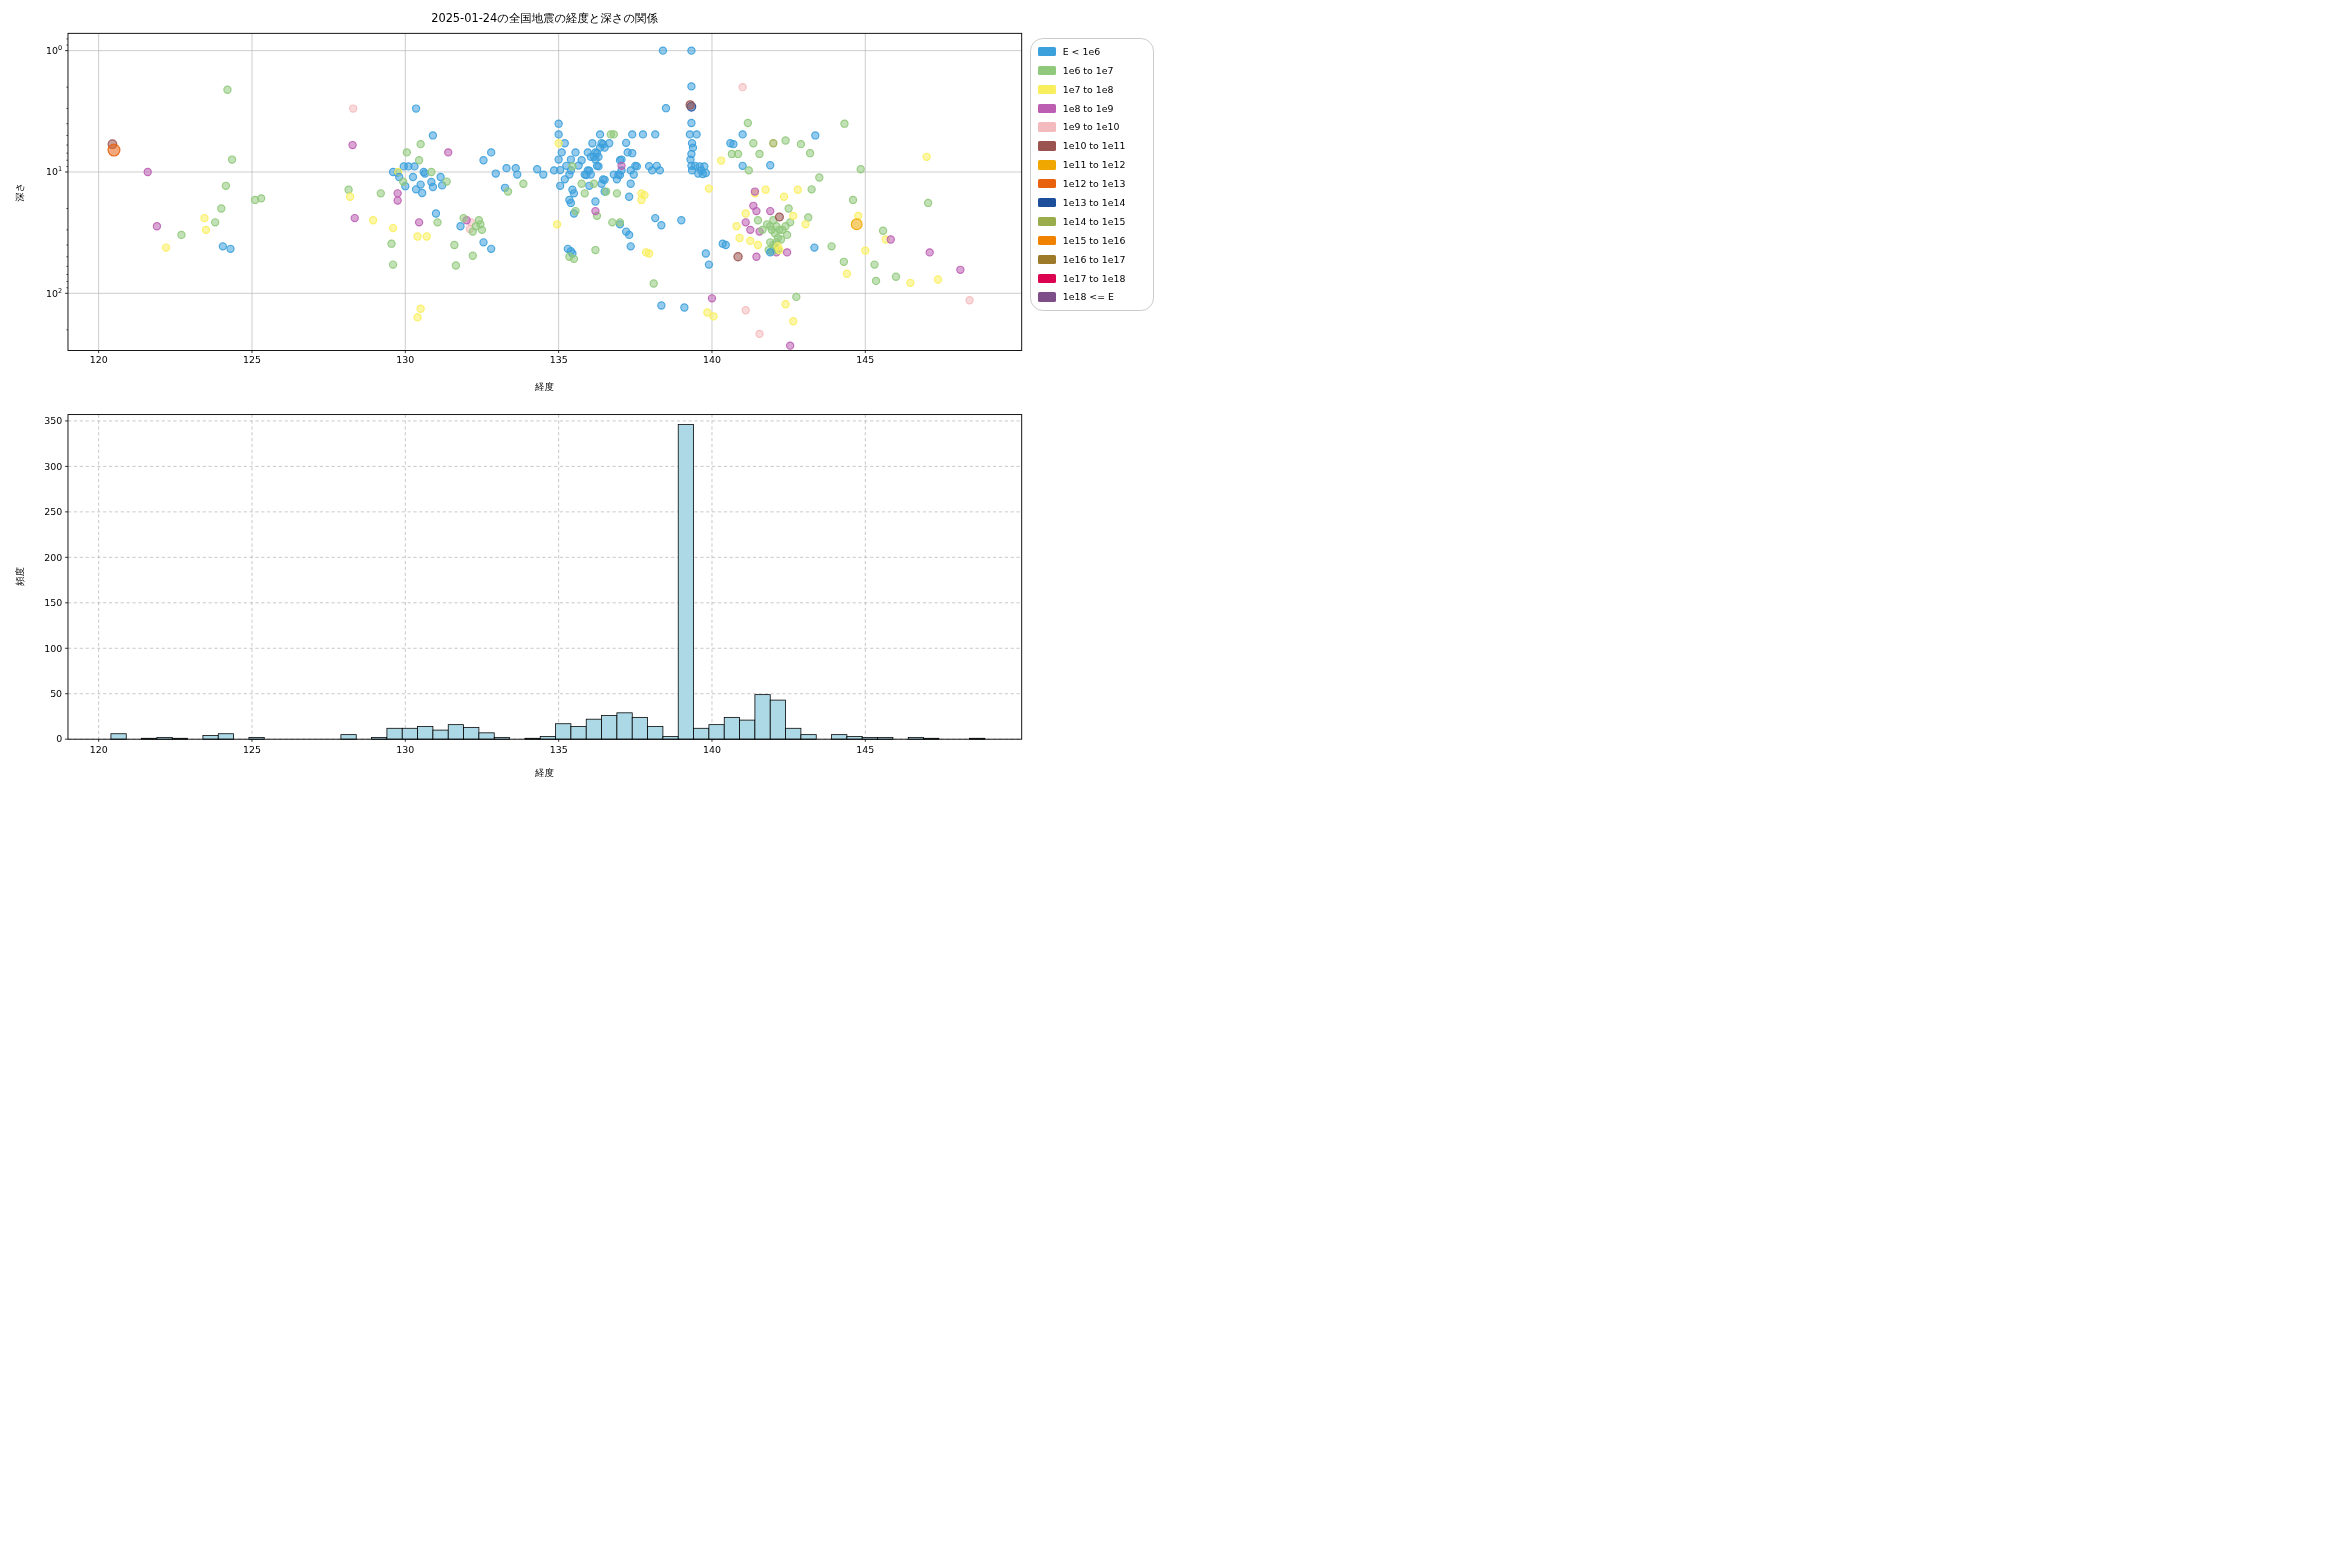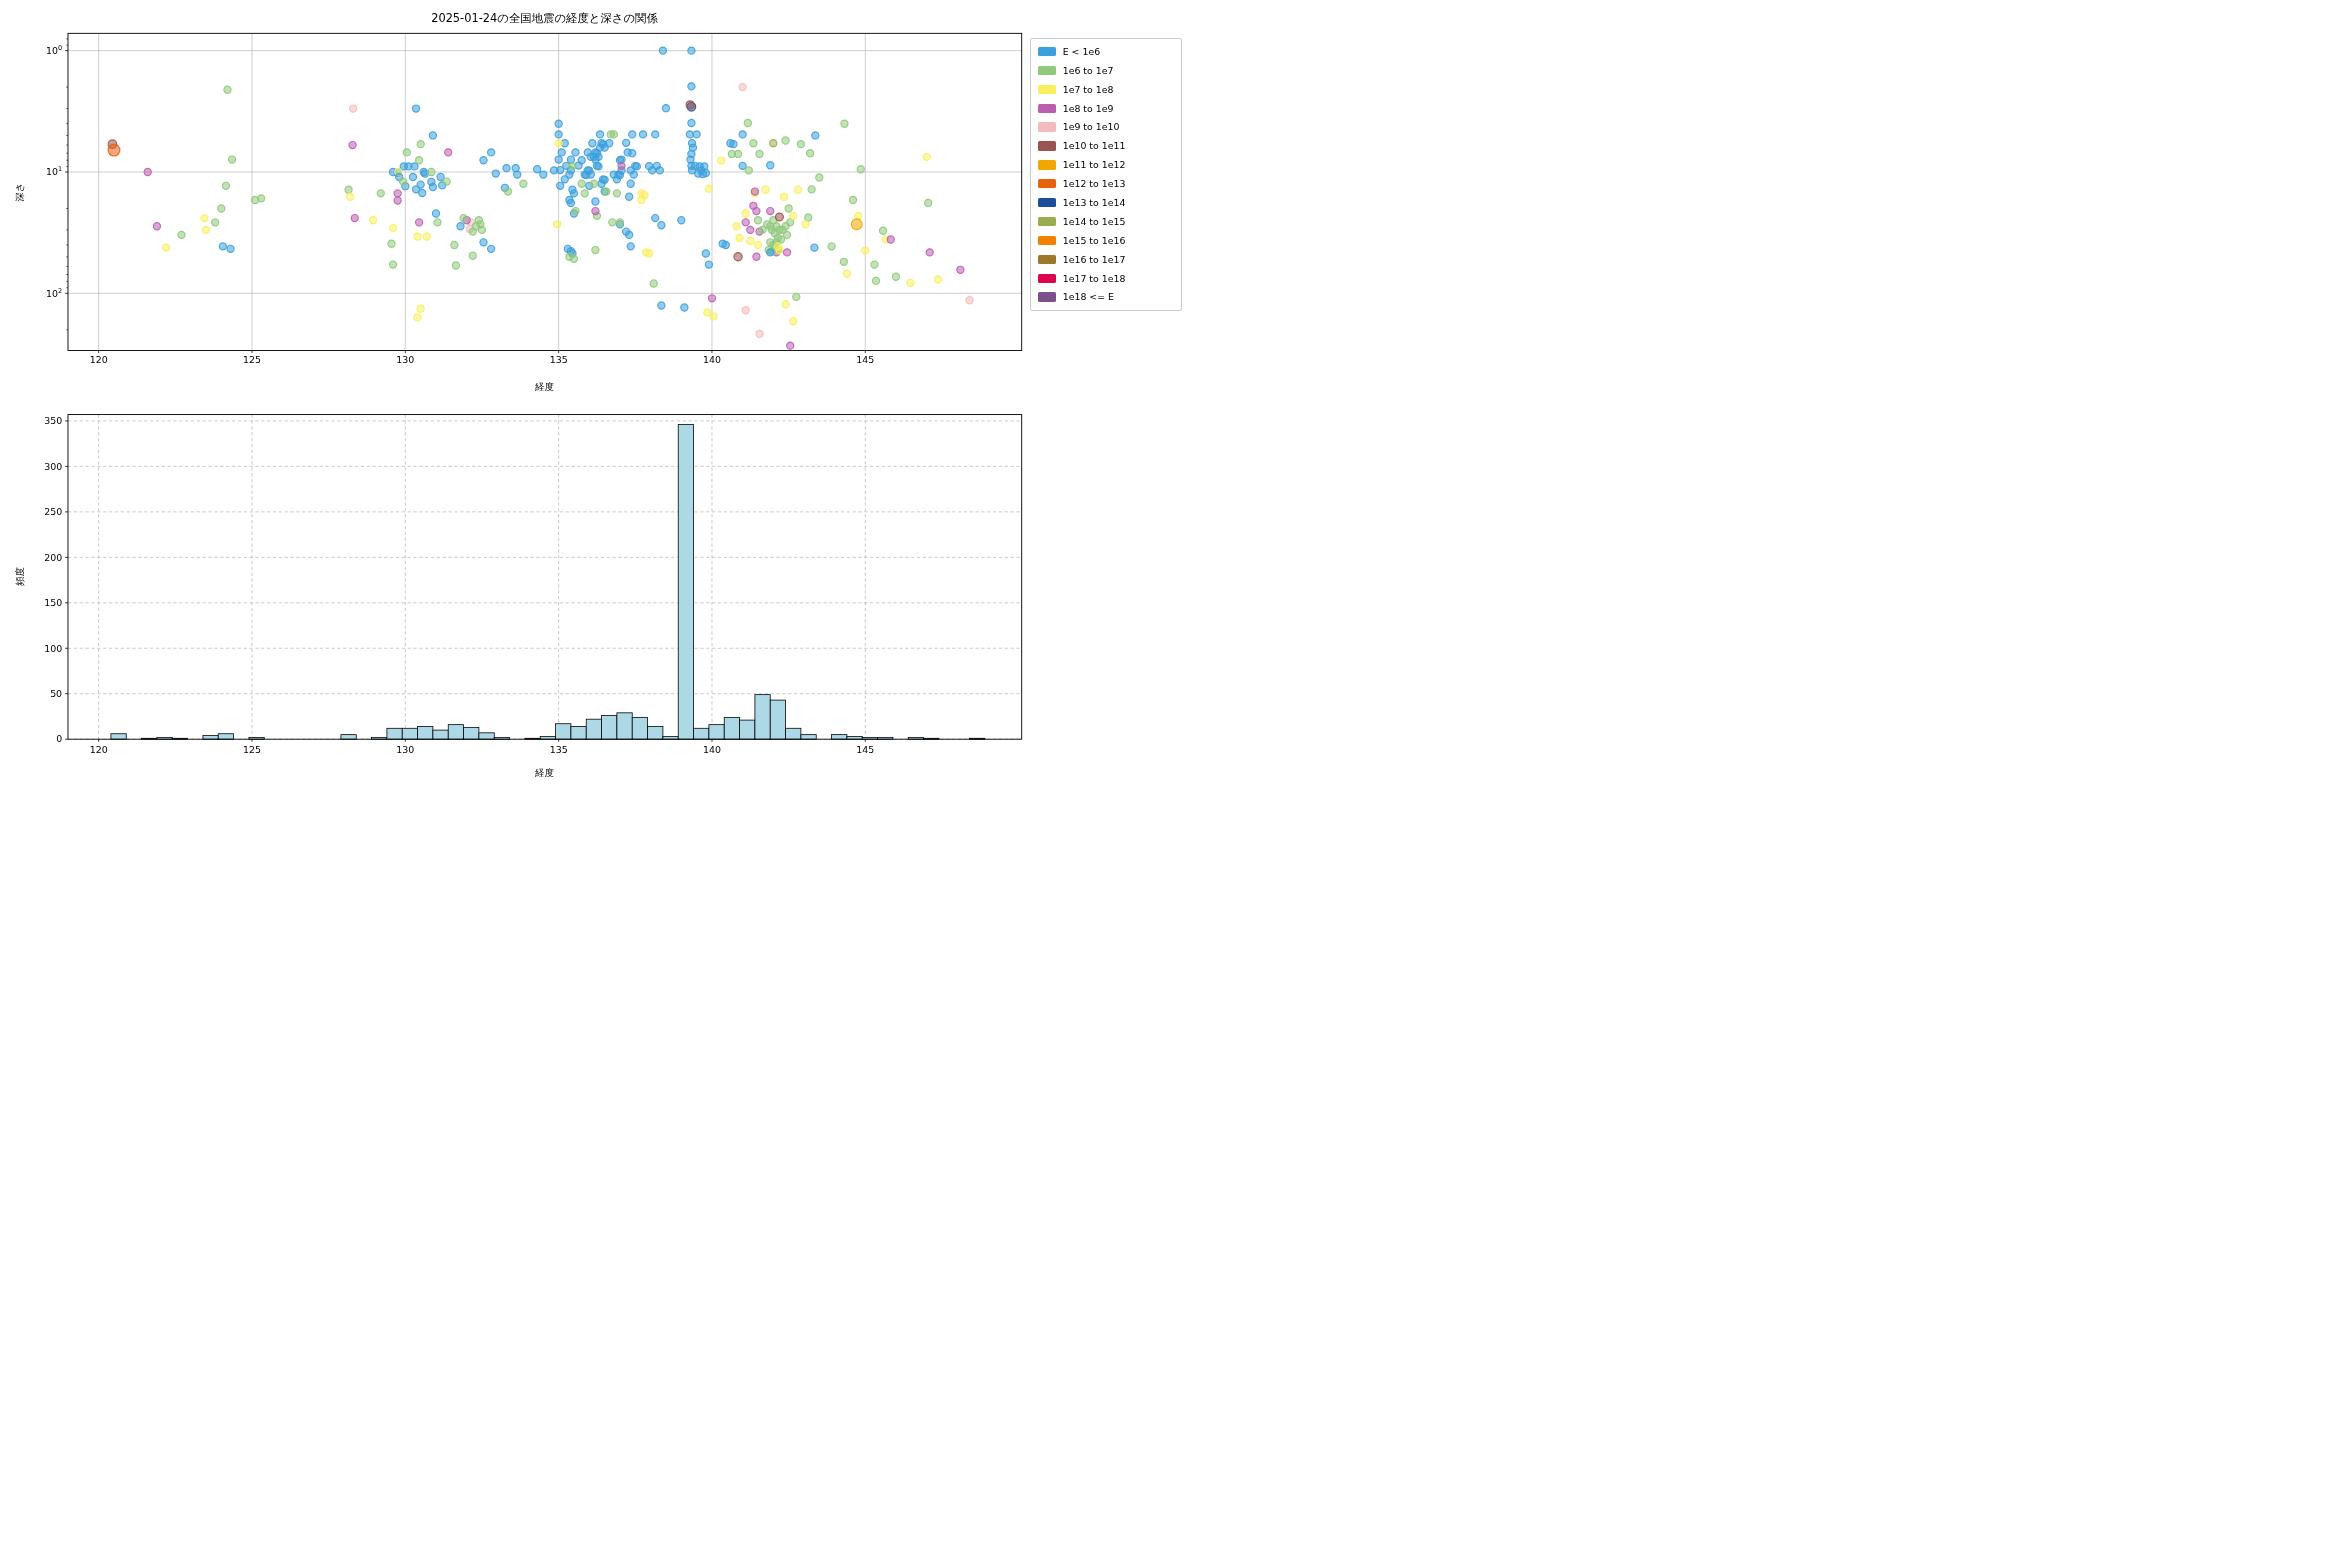--- a/index.html
+++ b/index.html
@@ -1,20 +1,20 @@
 <!DOCTYPE html>
 <html style="font-size:10.4px"><head>
 <meta charset="utf-8">
 <style>
   html,body{margin:0;padding:0;background:#ffffff;}
   .figure{position:relative;width:1171px;height:781px;background:#ffffff;
           font-family:"DejaVu Sans","Liberation Sans",sans-serif;color:#000;}
   .figure svg{position:absolute;left:0;top:0;}
-  .legend{position:absolute;left:1030px;top:38px;width:152px;box-sizing:border-box;
-          background:#ffffff;border:0.8px solid #cccccc;border-radius:2px;
+  .legend{position:absolute;left:1030px;top:38px;width:124px;box-sizing:border-box;
+          background:#ffffff;border:0.8px solid #cccccc;border-radius:13px;
           padding:5.9px 6.5px 5.9px 6.5px;display:flex;flex-direction:column;gap:5.6px;}
   .legend-item{display:flex;align-items:center;gap:7.2px;height:13.3px;}
   .legend-swatch{width:18px;height:9.4px;border-radius:1.6px;flex:0 0 auto;}
   .legend-label{font-size:9.4px;line-height:1;white-space:nowrap;}
   text{fill:#000000;}
 </style>
 </head>
 <body>
 
 <div class="figure">

